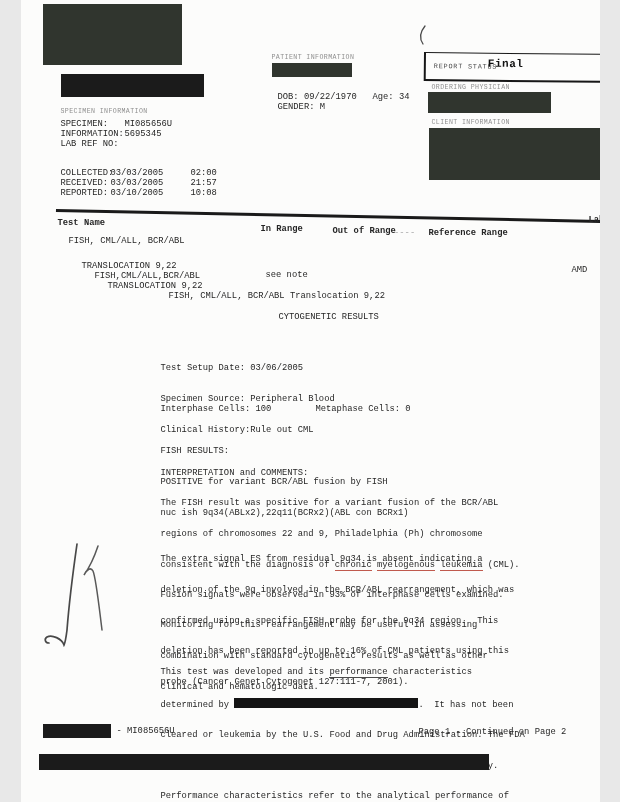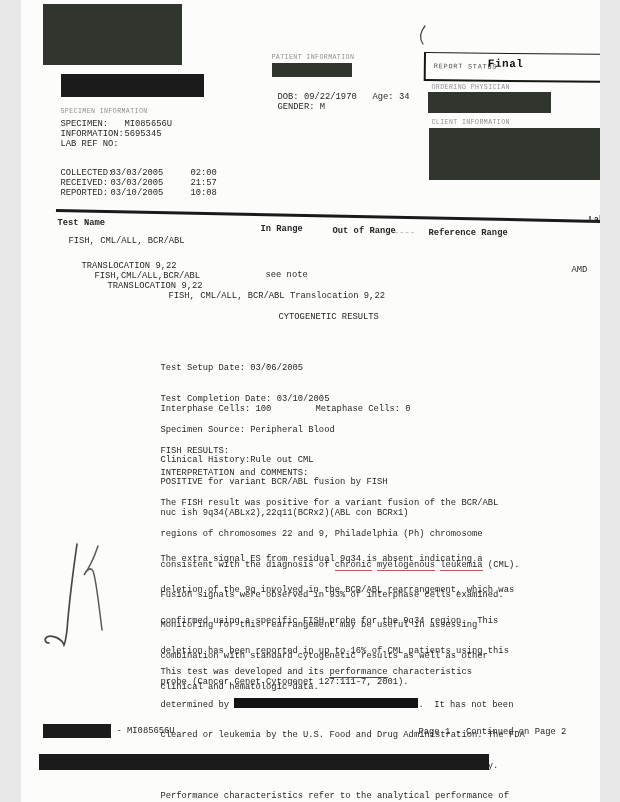--- a/index.html
+++ b/index.html
@@ -100,21 +100,20 @@
   <div class="mono" style="left:74px;top:271px;">FISH,CML/ALL,BCR/ABL</div>
   <div class="mono" style="left:245px;top:270px;">see note</div>
   <div class="mono" style="left:551px;top:265px;">AMD</div>
   <div class="mono" style="left:87px;top:281px;">TRANSLOCATION 9,22</div>
   <div class="mono" style="left:148px;top:291px;">FISH, CML/ALL, BCR/ABL Translocation 9,22</div>
 
   <div class="mono" style="left:258px;top:312px;">CYTOGENETIC RESULTS</div>
 
   <div class="para mono" style="top:343px;">
     <div>Test Setup Date: 03/06/2005</div>
-    <div>Test Completion Date: 03/10/2005</div>
     <div>Specimen Source: Peripheral Blood</div>
     <div>Clinical History:Rule out CML</div>
   </div>
 
   <div class="mono" style="left:140px;top:404px;">Interphase Cells: 100</div>
   <div class="mono" style="left:295px;top:404px;">Metaphase Cells: 0</div>
 
   <div class="para mono" style="top:426px;">
     <div>FISH RESULTS:</div>
     <div>POSITIVE for variant BCR/ABL fusion by FISH</div>

